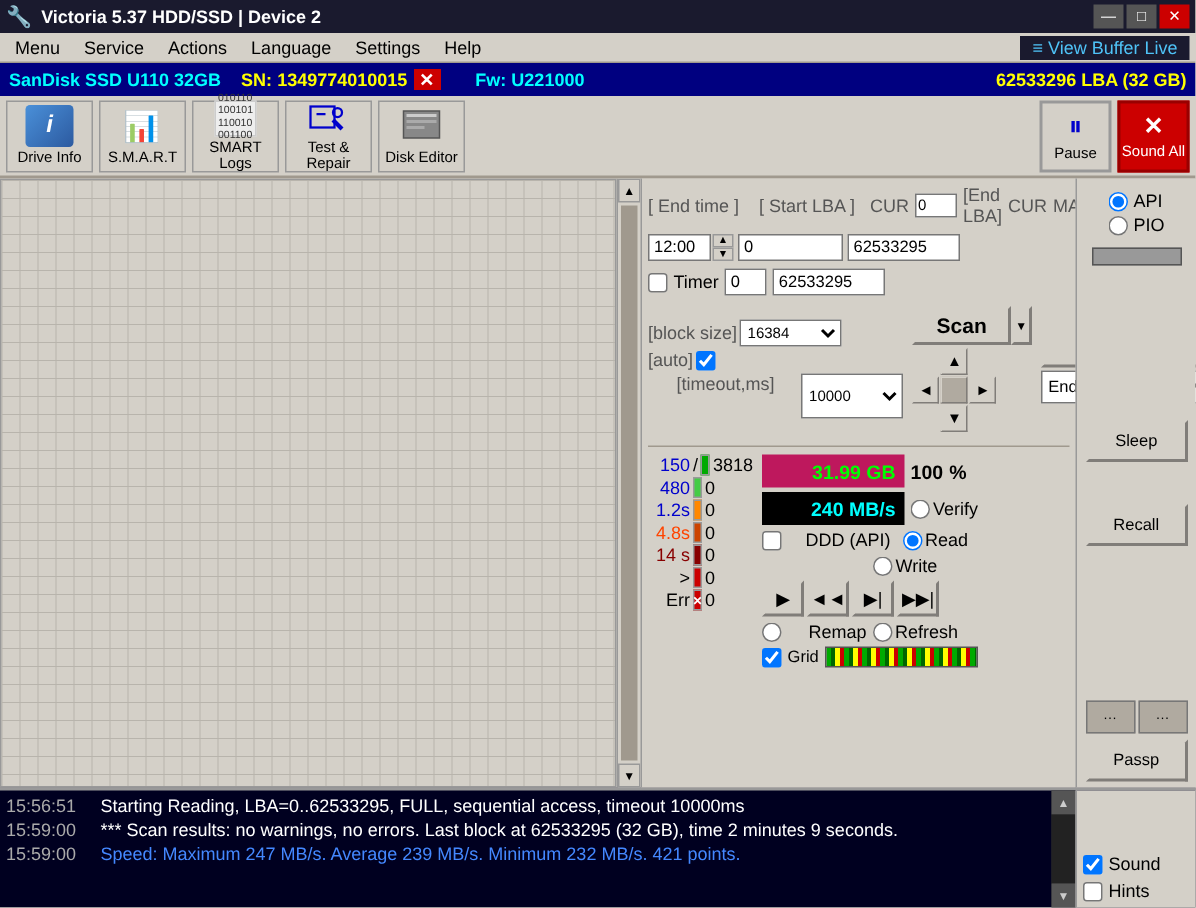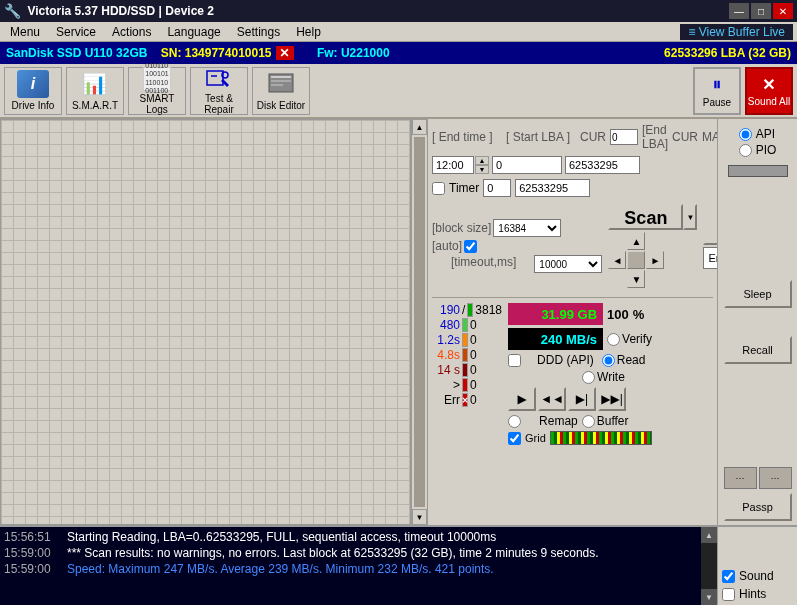--- a/index.html
+++ b/index.html
@@ -245,29 +245,29 @@
           </select>
         </div>
 
         <div style="display:flex;align-items:center;gap:2px;font-size:10px;">
           <span style="color:#555;">[auto]</span>
           <input type="checkbox" checked="" style="margin: 0px;">
         </div>
 
         <div style="display:flex;gap:18px;font-size:10px;margin-left:19px;">
           <span style="color:#555;">[timeout,ms]</span>
-          <select style="width:68px;height:18px;font-size:10px;background:white;border:1px solid #777;">
+          <select style="width:68px;height:30px;font-size:10px;background:white;border:1px solid #777;">
             <option>10000</option>
           </select>
         </div>
       </div>
 
       <div style="display:flex;flex-direction:column;gap:2px;align-items:flex-start;">
         <div style="display:flex;gap:0px;">
-          <button class="scan-btn" style="font-size:18px;font-weight:bold;padding:2px 14px;height:26px;border:2px outset #d4d0c8;background:#d4d0c8;cursor:pointer;">Scan</button>
+          <button class="scan-btn" style="font-size:14px;font-weight:bold;padding:2px 14px;height:26px;border:2px outset #d4d0c8;background:#d4d0c8;cursor:pointer;">Scan</button>
           <button class="scan-dropdown" style="width:14px;height:26px;background:#d4d0c8;border:2px outset #d4d0c8;cursor:pointer;font-size:8px;">▼</button>
         </div>
         <div class="arrow-pad">
           <div style="width:18px;height:18px;"></div>
           <button class="arr-btn">▲</button>
           <div style="width:18px;height:18px;"></div>
           <button class="arr-btn">◄</button>
           <div class="arr-btn arr-center" style="background:#b0aaa0;"></div>
           <button class="arr-btn">►</button>
           <div style="width:18px;height:18px;"></div>
@@ -286,21 +286,21 @@
       </div>
     </div>
 
     <div style="height:1px;background:#a0998e;margin:2px 0;"></div>
 
     <div style="display:flex;gap:6px;">
 
       <div style="display:flex;flex-direction:column;gap:1px;">
 
         <div style="display:flex;align-items:center;gap:2px;font-size:11px;">
-          <span style="color:#0000cc;min-width:28px;text-align:right;">190</span>
+          <span style="color:#0000cc;min-width:28px;text-align:right;">150</span>
           <span style="color:#000;">/</span>
           <div style="width:6px;height:14px;background:#00aa00;border:1px solid #999;"></div>
           <span style="color:#000;">3818</span>
         </div>
         <div style="display:flex;align-items:center;gap:2px;font-size:11px;">
           <span style="color:#0000cc;min-width:28px;text-align:right;">480</span>
           <div style="width:6px;height:14px;background:#44cc44;border:1px solid #999;"></div>
           <span style="color:#000;">0</span>
         </div>
         <div style="display:flex;align-items:center;gap:2px;font-size:11px;">
@@ -373,21 +373,21 @@
           <button class="trans-btn">▶▶|</button>
         </div>
 
         <div style="display:flex;gap:4px;">
           <div style="display:flex;align-items:center;gap:18px;">
             <input type="radio" name="erract" style="margin: 0px;">
             <label>Remap</label>
           </div>
           <div style="display:flex;align-items:center;gap:2px;">
             <input type="radio" name="erract" style="margin: 0px;">
-            <label>Buffer</label>
+            <label>Refresh</label>
           </div>
         </div>
 
         <div class="grid-row">
           <input type="checkbox" checked="" style="margin: 0px;">
           <label style="font-size:11px;">Grid</label>
           <div class="grid-bar"></div>
         </div>
       </div>
     </div>

